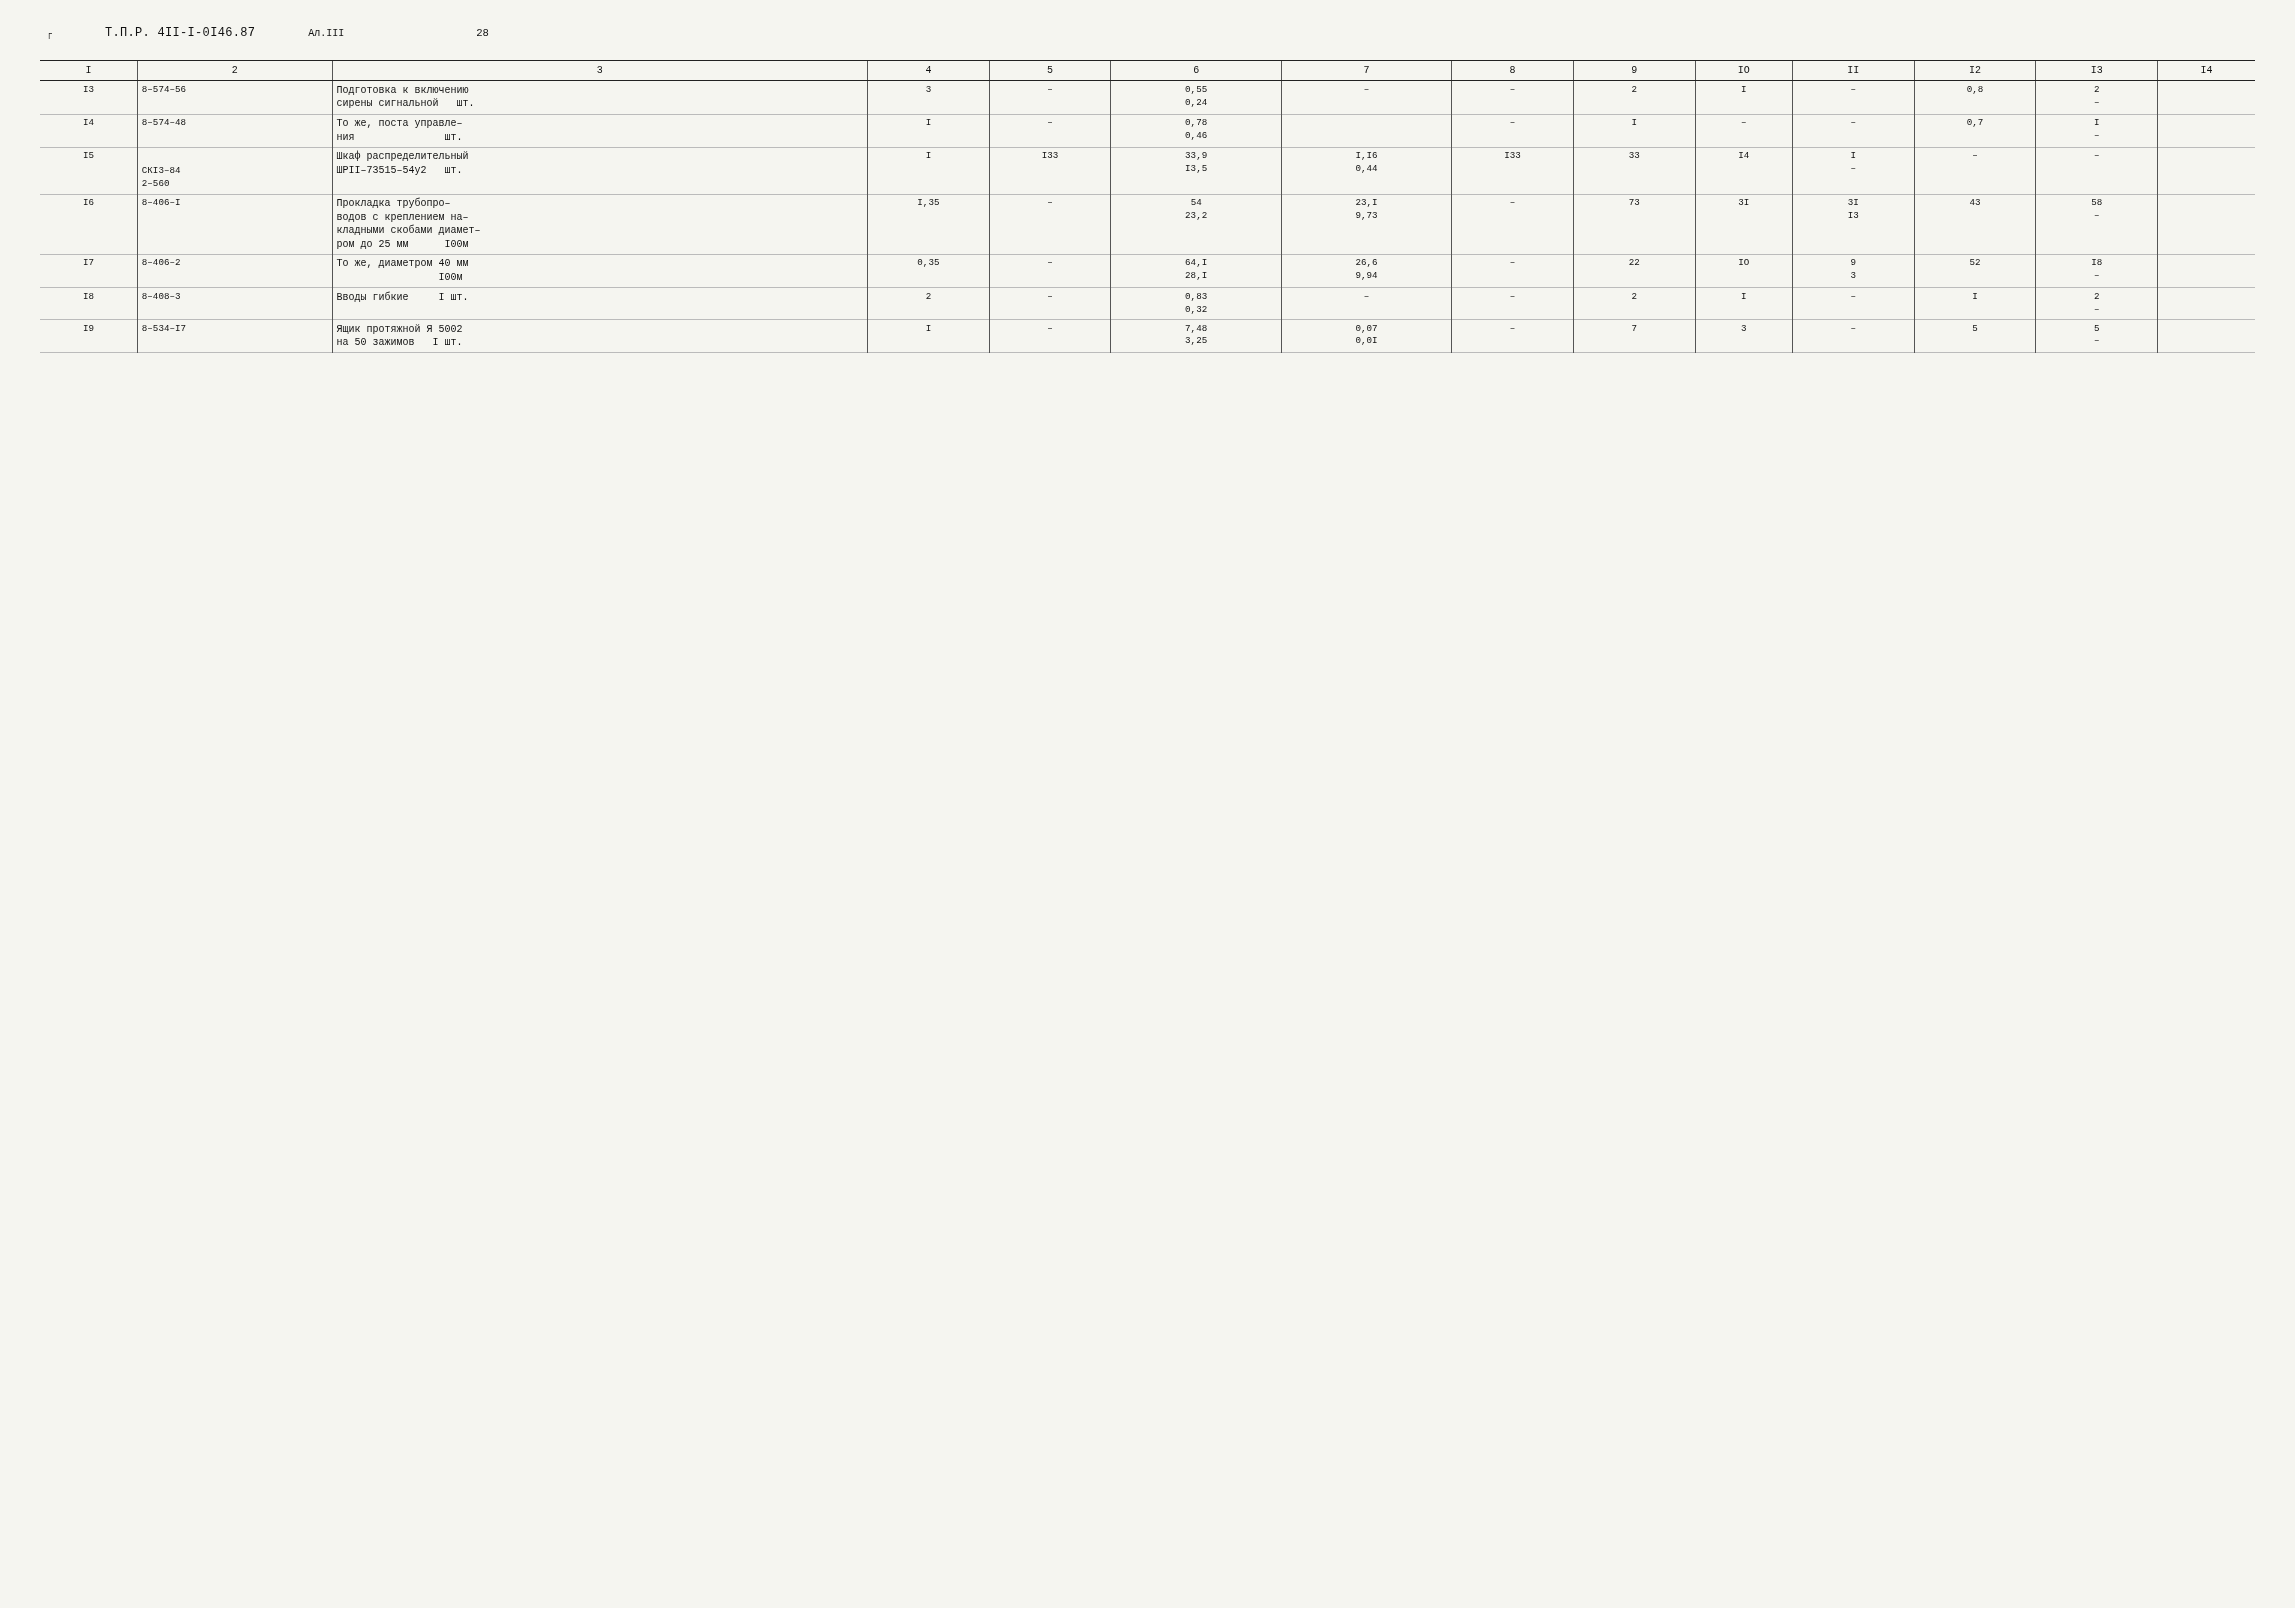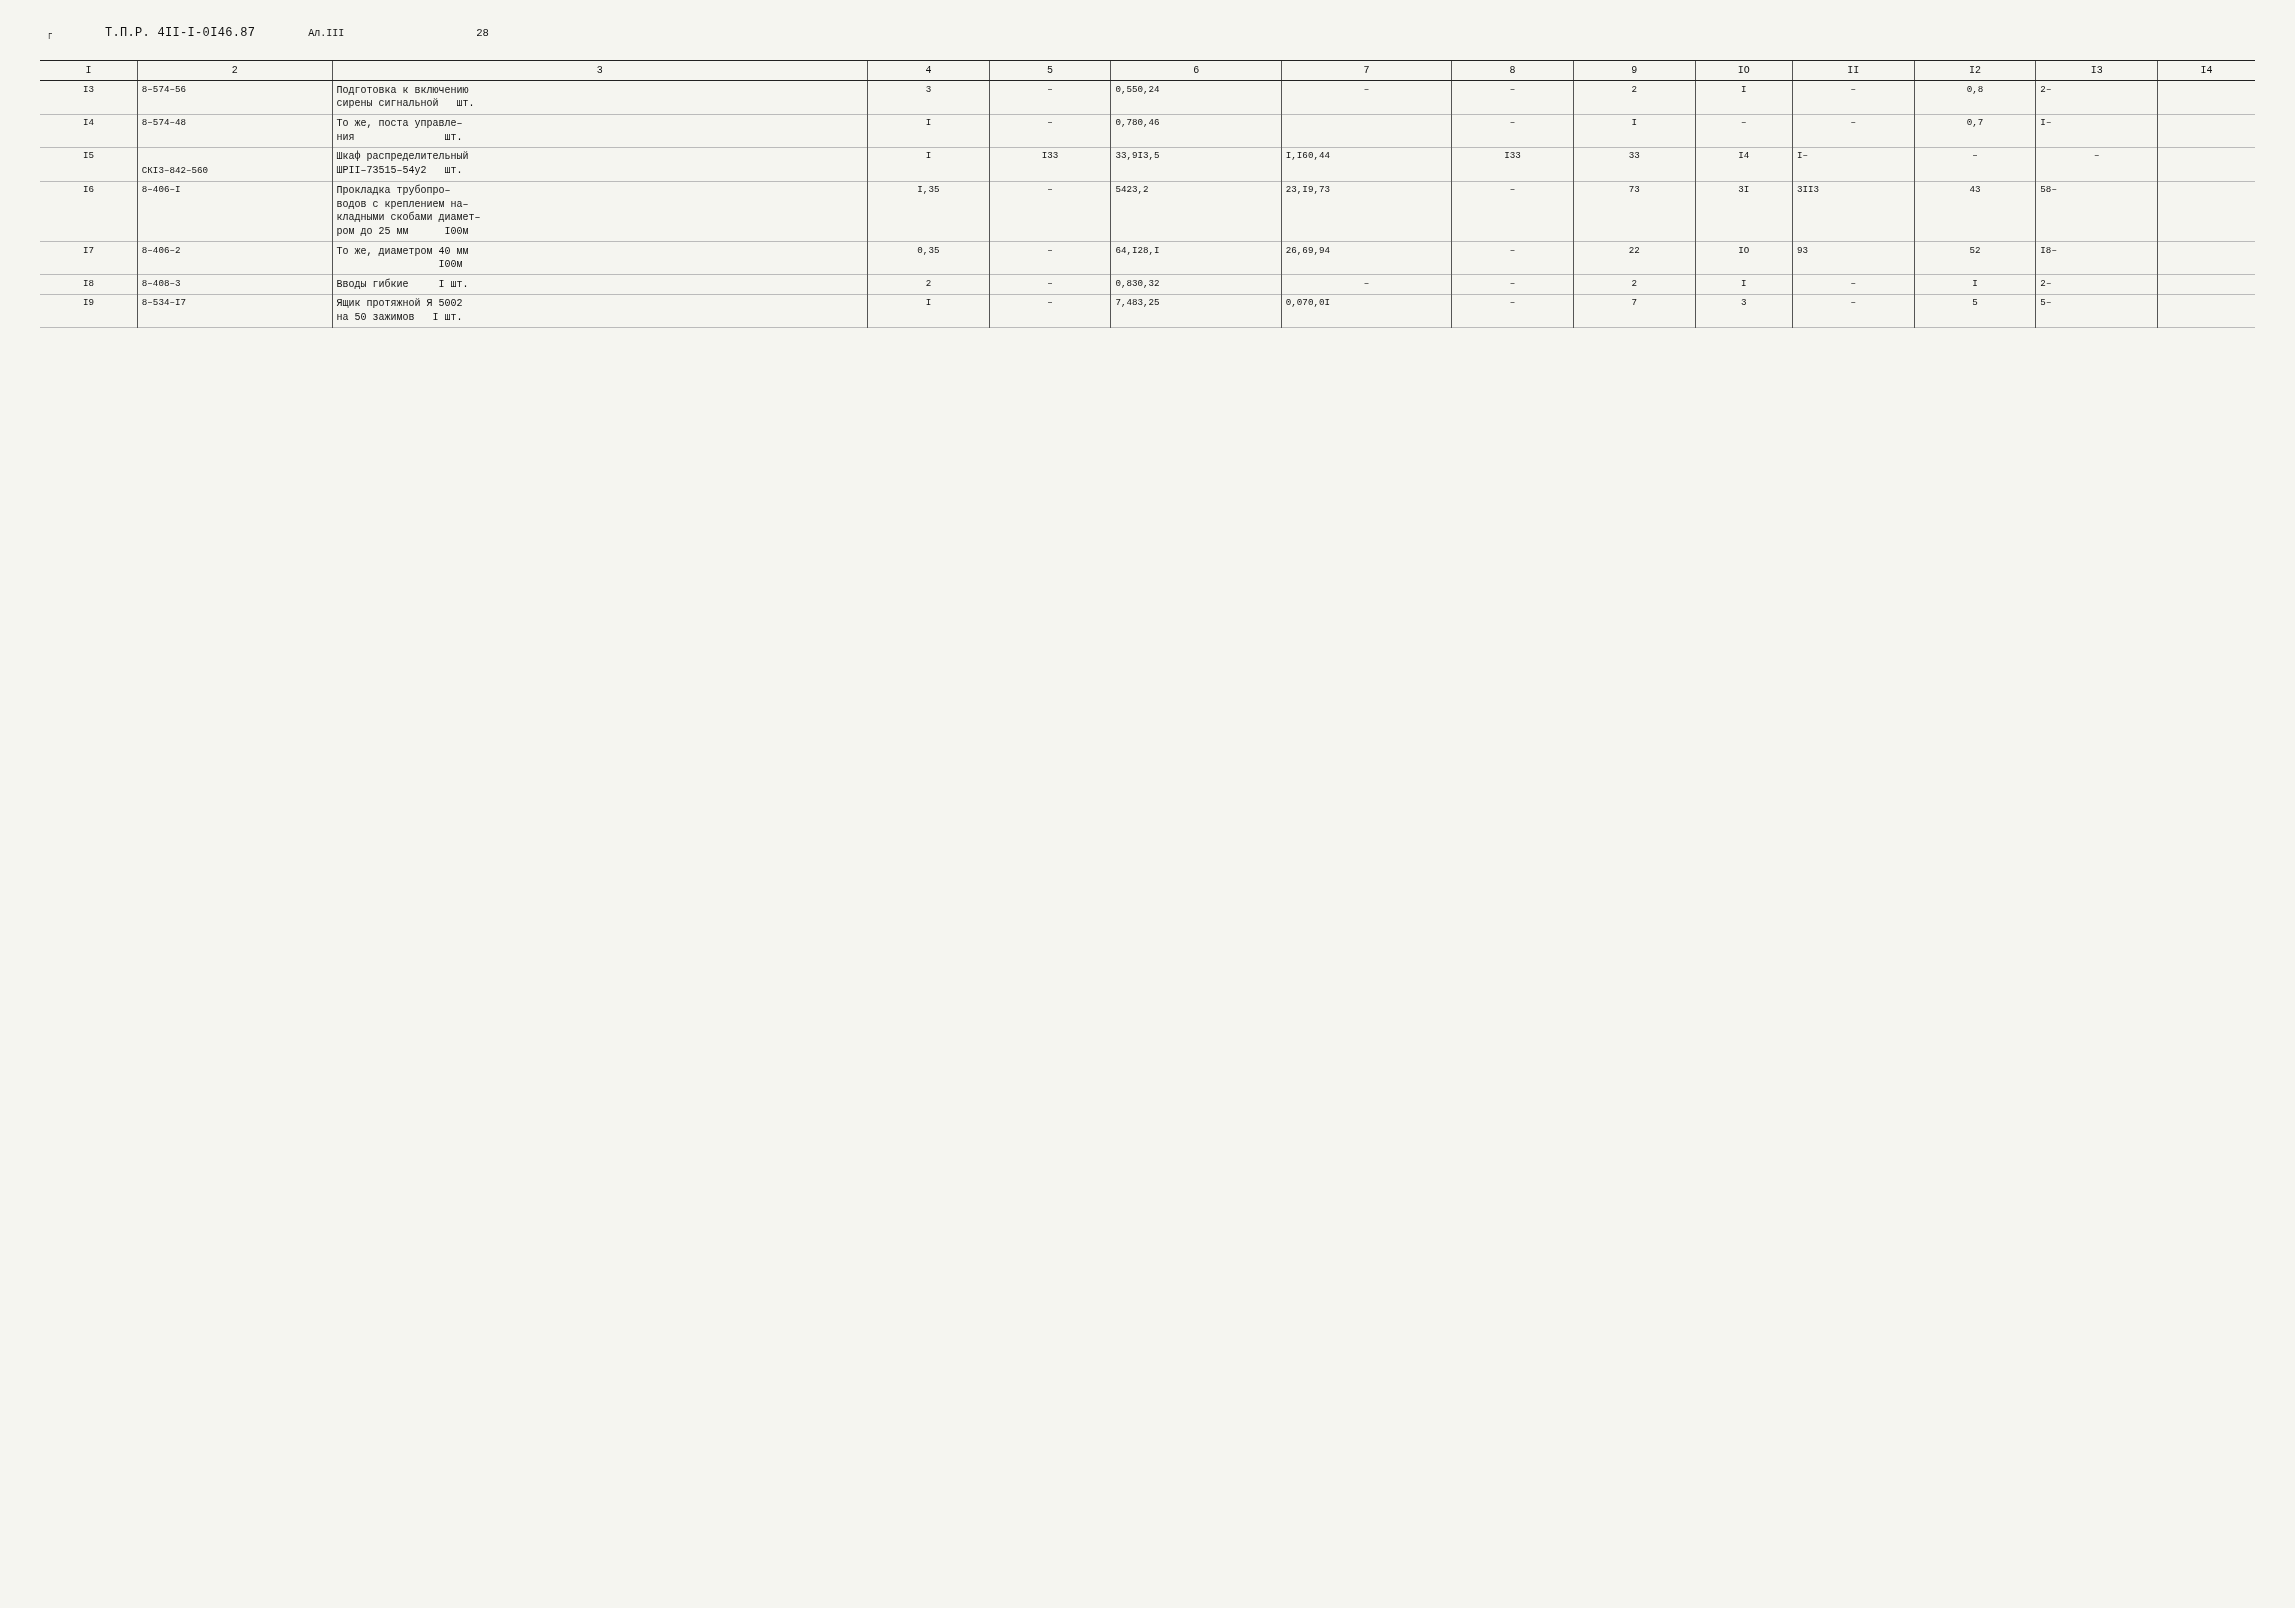--- a/index.html
+++ b/index.html
@@ -92,20 +92,21 @@
     .col-10 { width: 4%; }
     .col-11 { width: 5%; }
     .col-12 { width: 5%; }
     .col-13 { width: 5%; }
     .col-14 { width: 4%; }
 
     .center { text-align: center; }
 
     .two-line {
       display: flex;
+      flex-direction: column;
       align-items: center;
     }
 
     .description-cell {
       font-size: 10px;
       line-height: 1.35;
     }
 
     .corner-mark {
       font-size: 9.2px;

